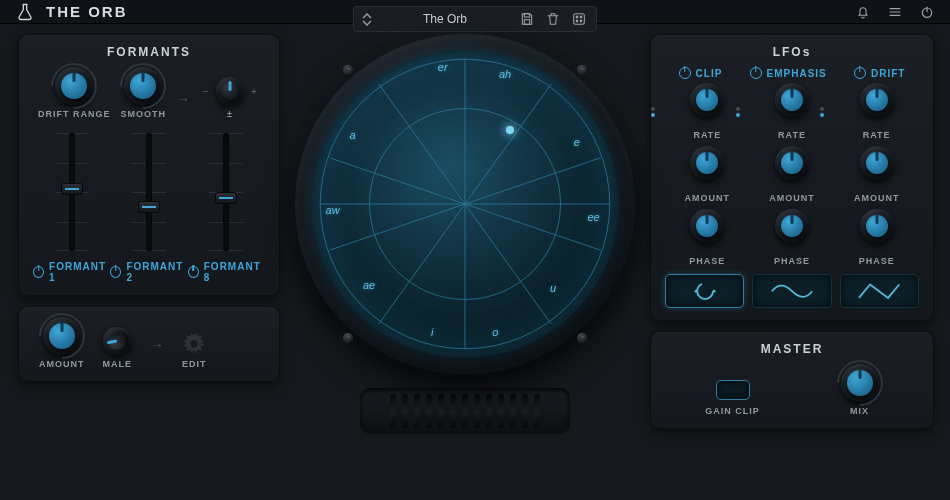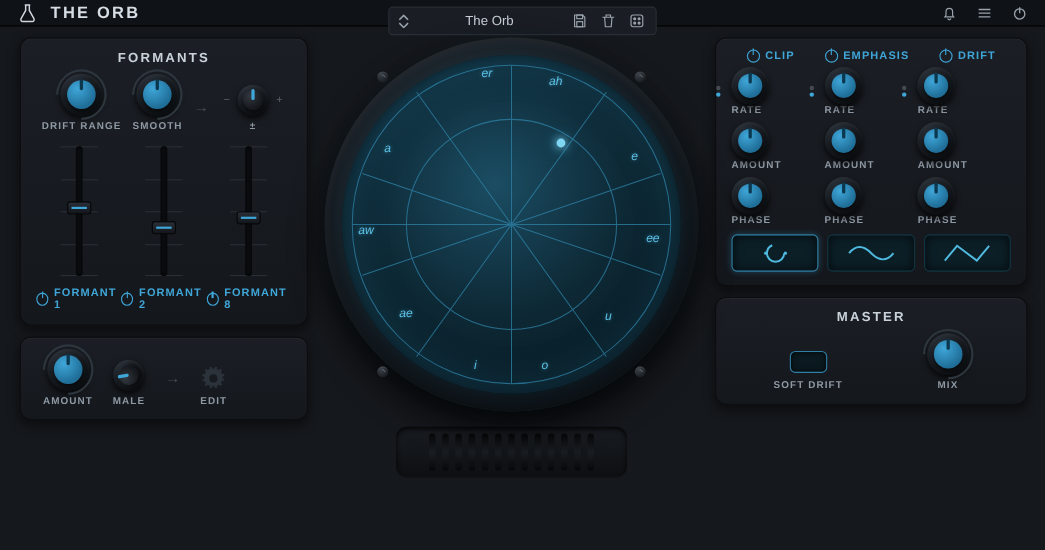--- a/index.html
+++ b/index.html
@@ -77,21 +77,21 @@
   .orb-screws { position:absolute; inset:0;}
   .screw{ position:absolute; width:10px; height:10px; border-radius:50%; background:radial-gradient(circle at 35% 30%, #3b4149,#0e1013); box-shadow:inset 0 1px 1px rgba(255,255,255,.1);}
   .screw::after{content:"";position:absolute;inset:3px;border-top:1px solid #5a616a;transform:rotate(40deg);}
 
   .vent { margin-top:14px; width:210px; height:46px; border-radius:10px; background:linear-gradient(180deg,#191d22,#0d0f12); box-shadow: inset 0 2px 5px rgba(0,0,0,.9), inset 0 -1px 0 rgba(255,255,255,.03); display:flex; justify-content:center; align-items:center; gap:6px; padding:6px 14px;}
   .vent span { width:6px; height:100%; background:linear-gradient(180deg,#060708,#1a1e23,#060708); border-radius:3px;}
 
   
   .lfo-head { display:flex; justify-content:space-around; margin-bottom:4px;}
   .lfo-grid { display:grid; grid-template-columns: repeat(3,1fr); row-gap:6px; }
-  .lfo-cell { display:flex; flex-direction:column; align-items:flex-start; gap:0;}
+  .lfo-cell { display:flex; flex-direction:column; align-items:center; gap:13px;}
   .lfo-cell .knob-body{width:34px;height:34px;}
   .lfo-cell .knob-cap{inset:6px;}
   .lfo-cell .knob-label{font-size:9px;}
   .side-note{position:absolute; left:-14px; top:50%; transform:translateY(-50%); display:flex; flex-direction:column; gap:2px;}
   .note-dot{width:4px;height:4px;border-radius:50%;background:#454b52;}
   .note-dot.on{background:#3fa6d8;}
   .lfo-cell-wrap{position:relative;}
 
   .wave-row{ display:flex; justify-content:space-around; gap:8px; margin-top:8px;}
   .wave-box{ flex:1; height:34px; background:#0c1f27; border:1px solid #123441; border-radius:5px; display:flex; align-items:center; justify-content:center; box-shadow: inset 0 0 10px rgba(0,0,0,.7);}
@@ -332,20 +332,21 @@
         <span></span>
         <span></span>
         <span></span>
         <span></span>
         <span></span>
     </div>
   </div>
 
   <div class="col-right">
     <div class="panel">
+      <div class="panel-title">LFOs</div>
       <div class="lfo-head">
         <div class="toggle">
             <span class="ring"></span>
             <span>CLIP</span>
           </div>
         <div class="toggle">
             <span class="ring"></span>
             <span>EMPHASIS</span>
           </div>
         <div class="toggle">
@@ -451,21 +452,21 @@
             </svg>
         </div>
       </div>
     </div>
 
     <div class="panel">
       <div class="panel-title">MASTER</div>
       <div class="master-row">
         <div class="softclip">
           <div class="softclip-box"></div>
-          <div class="knob-label">SOFT DRIFT</div>
+          <div class="knob-label">GAIN CLIP</div>
         </div>
         <div class="knob">
           <div class="knob-body">
               <div class="knob-arc"></div>
               <div class="knob-cap"></div>
             </div>
           <div class="knob-label">MIX</div>
         </div>
       </div>
     </div>

